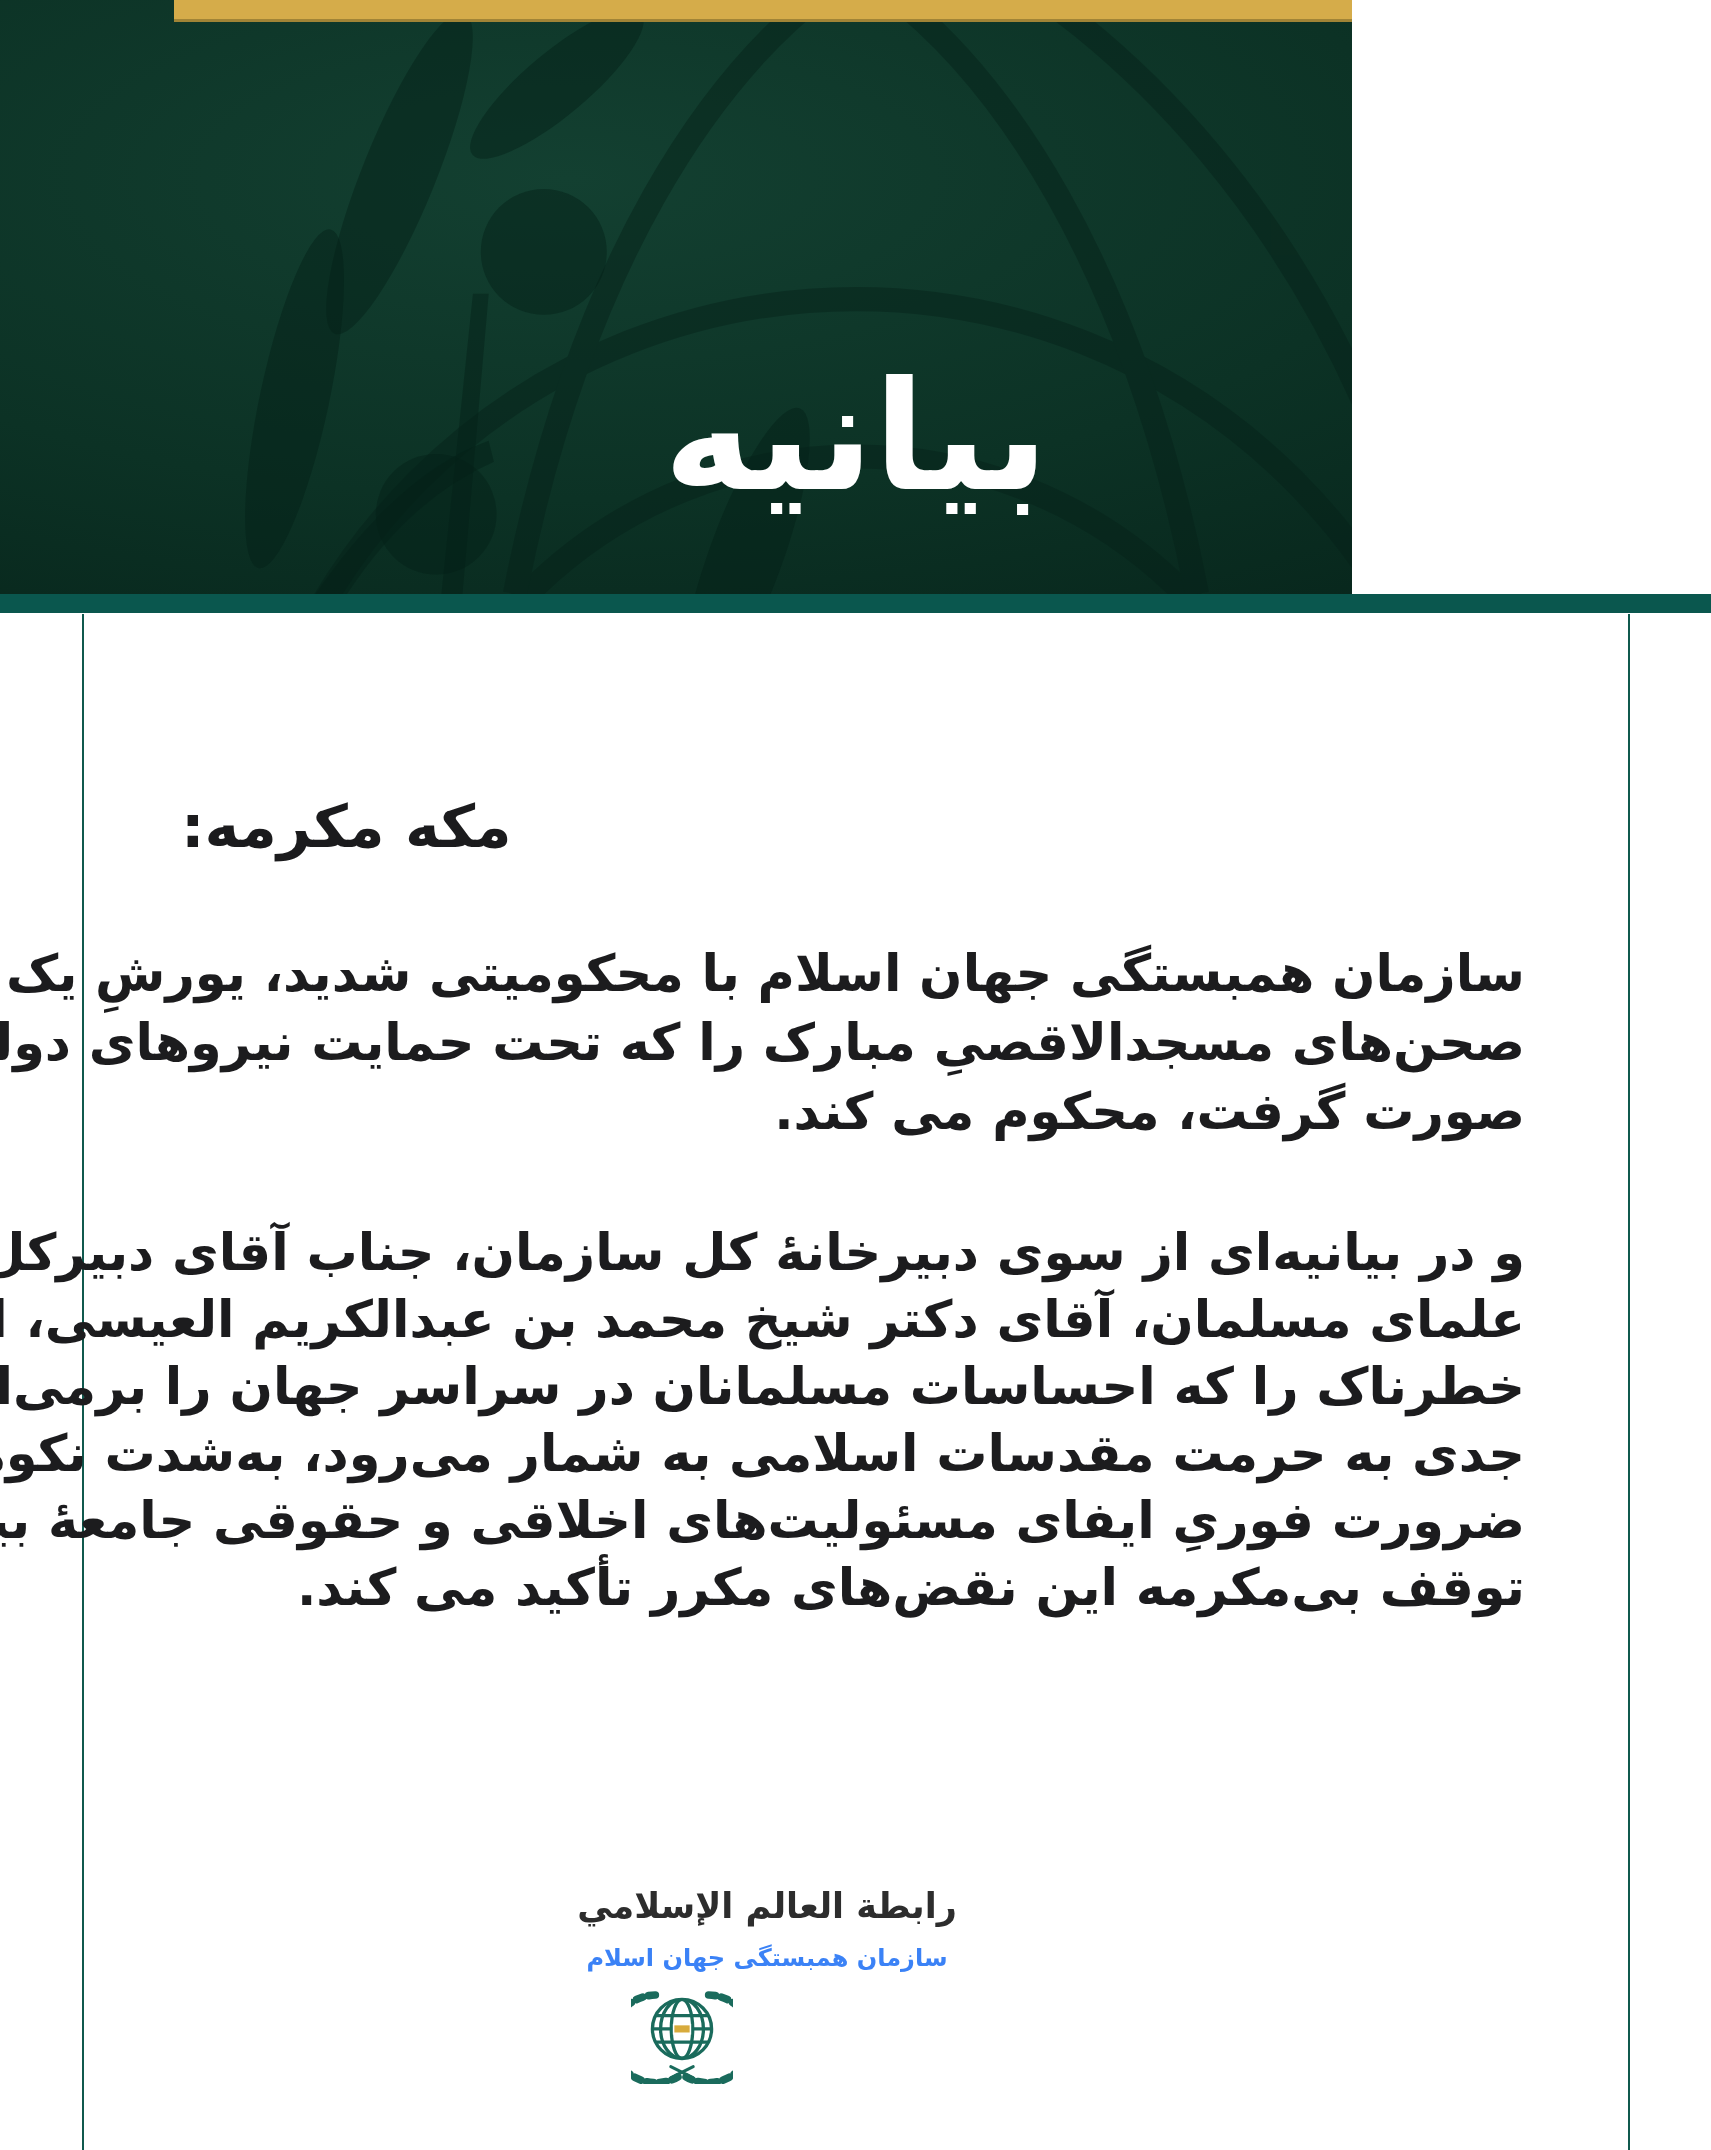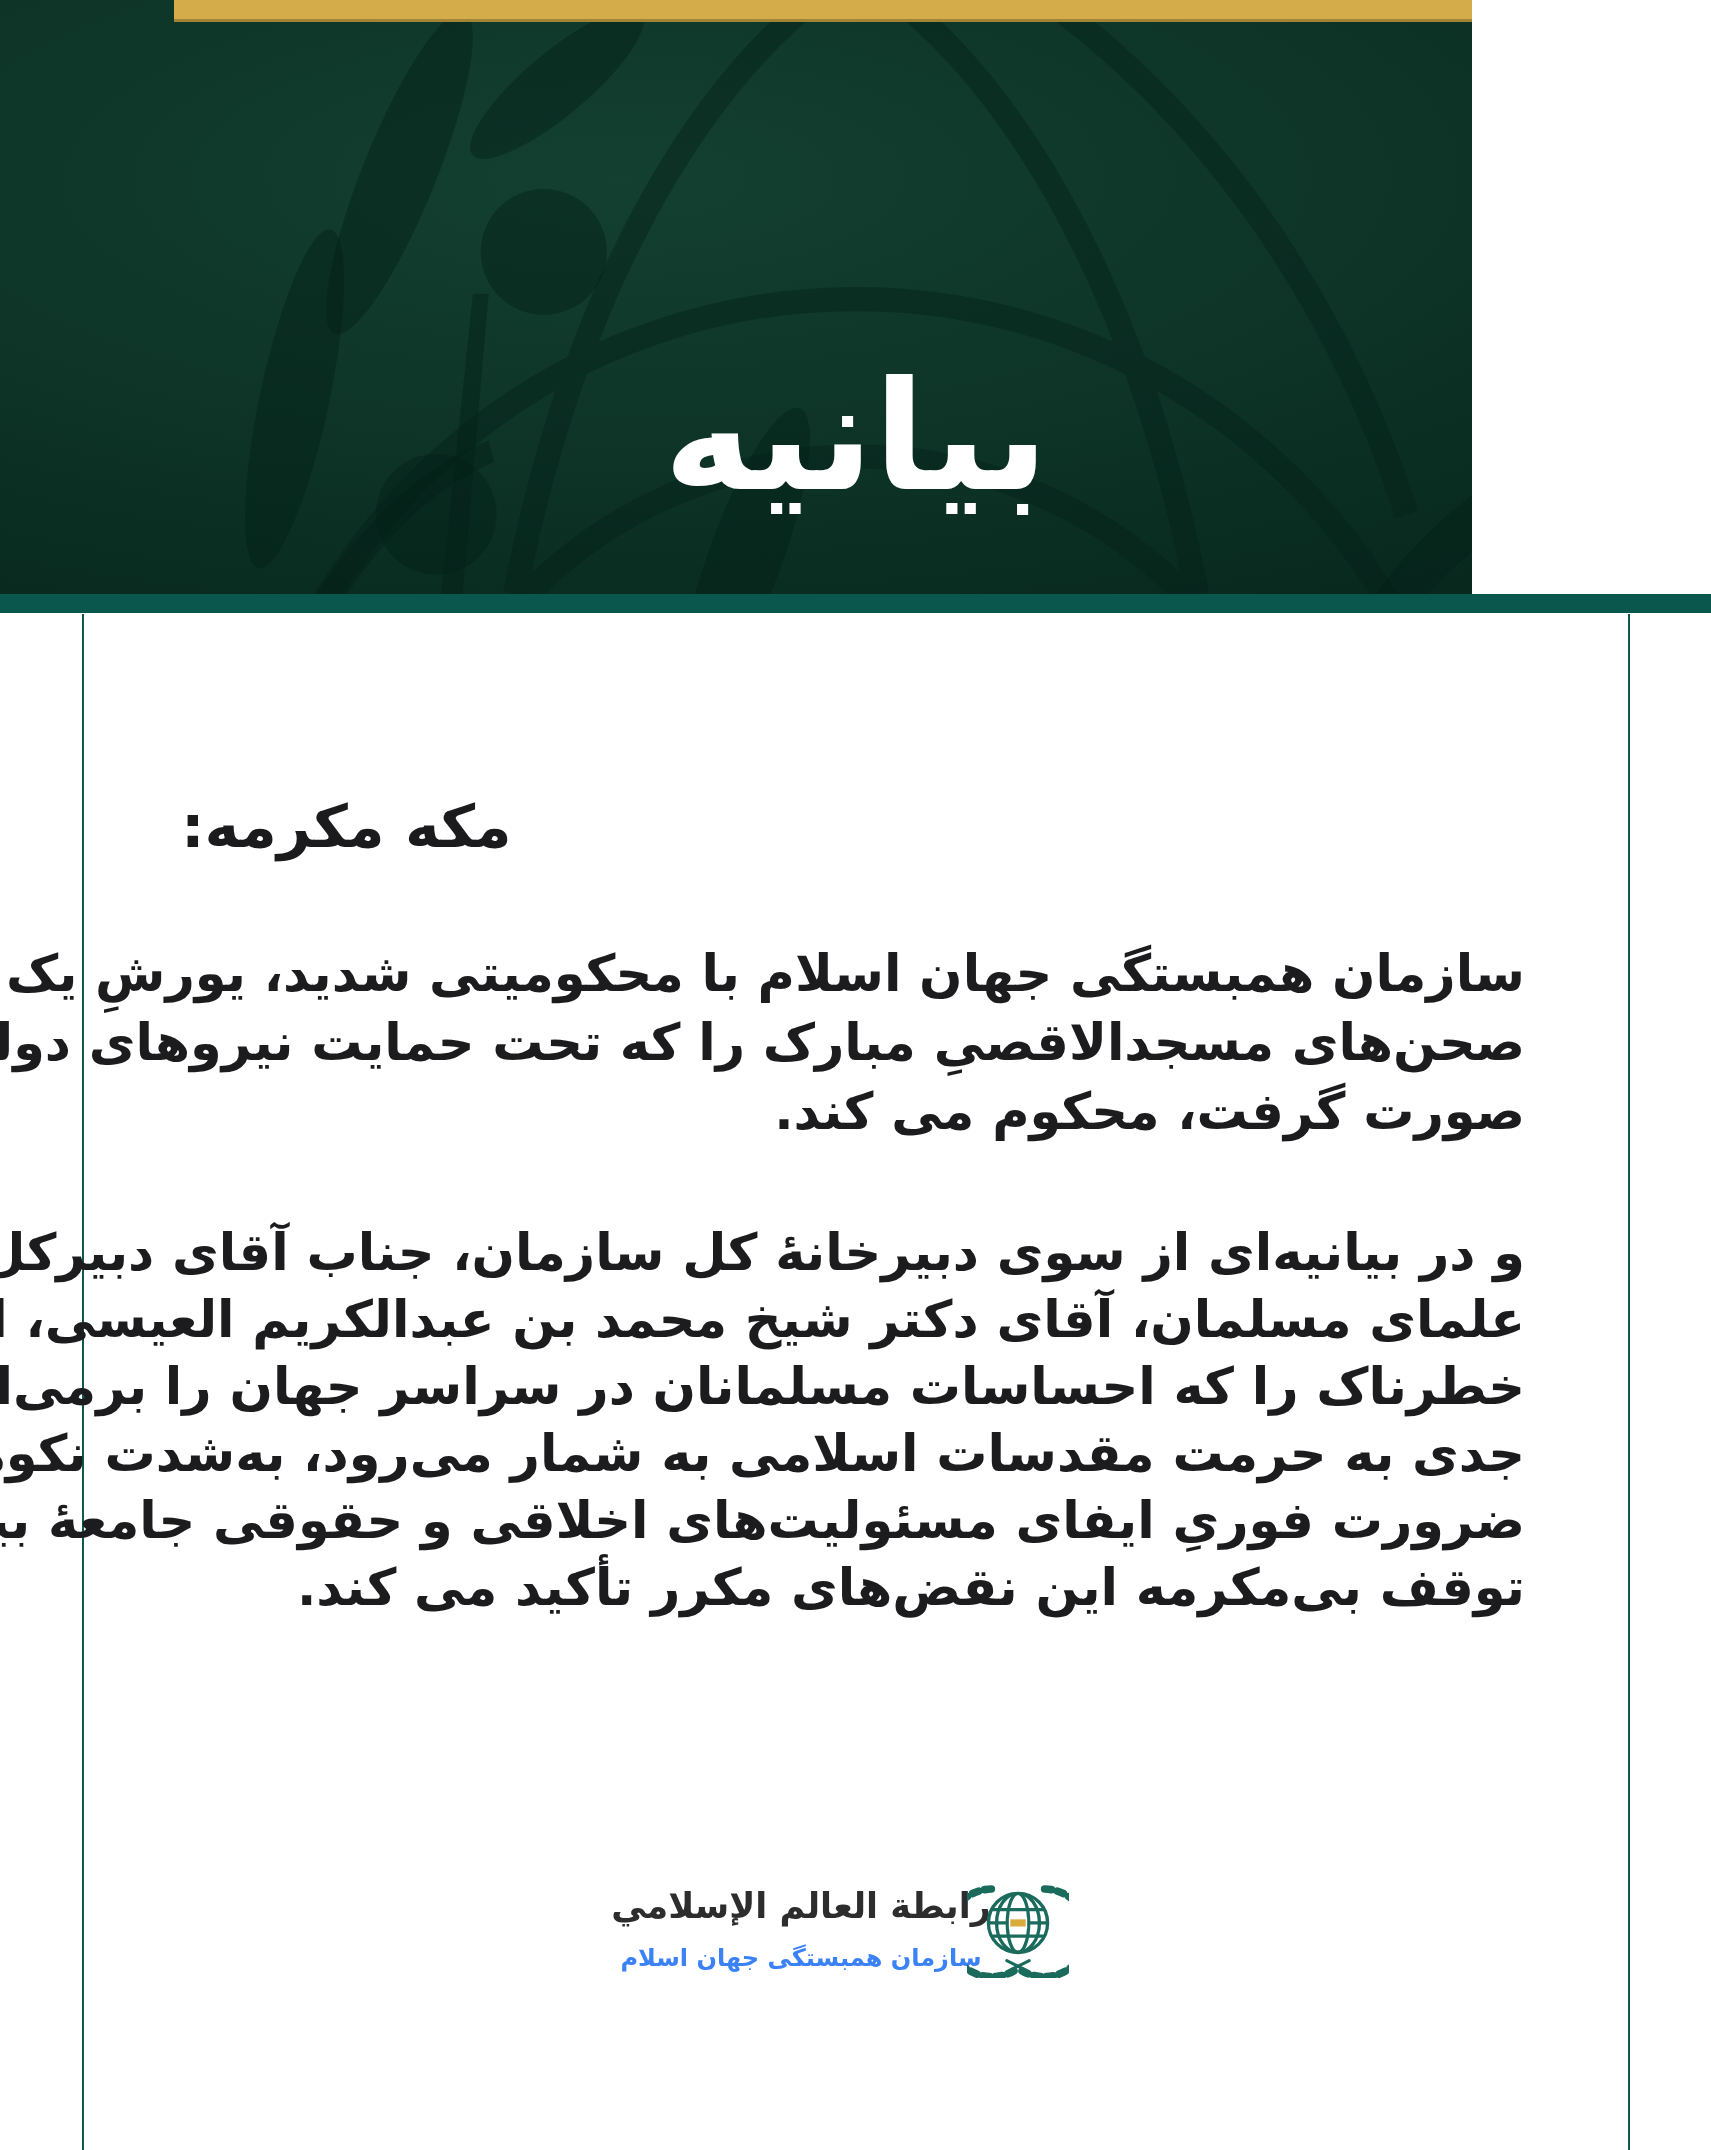--- a/index.html
+++ b/index.html
@@ -2,21 +2,21 @@
 <html lang="fa" style="font-size:8.4px"><head>
 <meta charset="utf-8">
 <style>
   html,body{margin:0;padding:0;background:#ffffff;}
   .page{
     position:relative;width:1712px;height:2151px;overflow:hidden;
     background:#ffffff;font-family:"DejaVu Sans",sans-serif;
   }
   
   .header{
-    position:absolute;left:0;top:0;width:1472px;height:594px;
+    position:absolute;left:0;top:0;width:1352px;height:594px;
     background:radial-gradient(140% 120% at 42% 30%, #134031 0%, #0c3225 45%, #07251b 78%, #041b13 100%);
     overflow:hidden;
   }
   .header-watermark{position:absolute;left:0;top:0;width:1712px;height:594px;}
   .gold-bar{
     position:absolute;left:174px;top:0;width:1349px;height:19.4px;
     background:#d5ac4a;border-bottom:3.2px solid #a18436;
   }
   .doc-title{
     position:absolute;left:0;top:351px;width:1712px;
@@ -43,22 +43,22 @@
   .para .line{
     font-size:51px;font-weight:bold;
     text-align:justify;text-align-last:justify;
     white-space:nowrap;
   }
   .para-1 .line{height:69px;line-height:69px;}
   .para-2 .line{height:67px;line-height:67px;}
   .para .line.last{text-align:left;text-align-last:right;}
   
   .logo-group{
-    position:absolute;left:650px;top:1869px;width:420px;height:123px;
-    display:flex;flex-direction:row;align-items:flex-start;
+    position:absolute;left:616px;top:1869px;width:420px;height:123px;
+    display:flex;flex-direction:column;align-items:flex-start;
   }
   .logo-text-col{width:302px;display:flex;flex-direction:column;align-items:center;}
   .logo-calligraphy{
     direction:rtl;white-space:nowrap;color:#2d2d2d;
     font-size:35px;font-weight:bold;line-height:74px;height:74px;
   }
   .logo-caption{
     direction:rtl;white-space:nowrap;color:#3b82f6;
     font-size:24px;font-weight:bold;line-height:31.5px;height:31.5px;letter-spacing:0.5px;
   }

